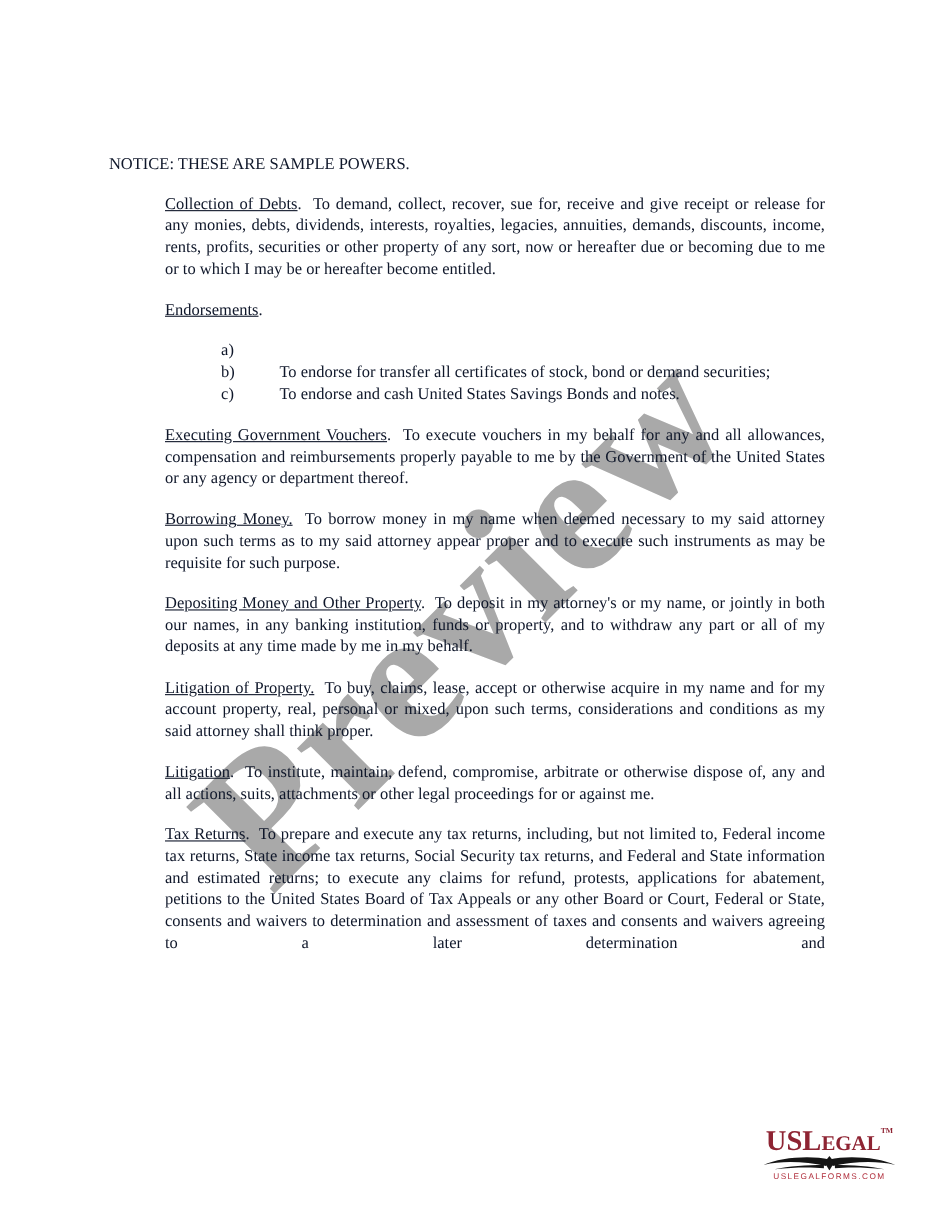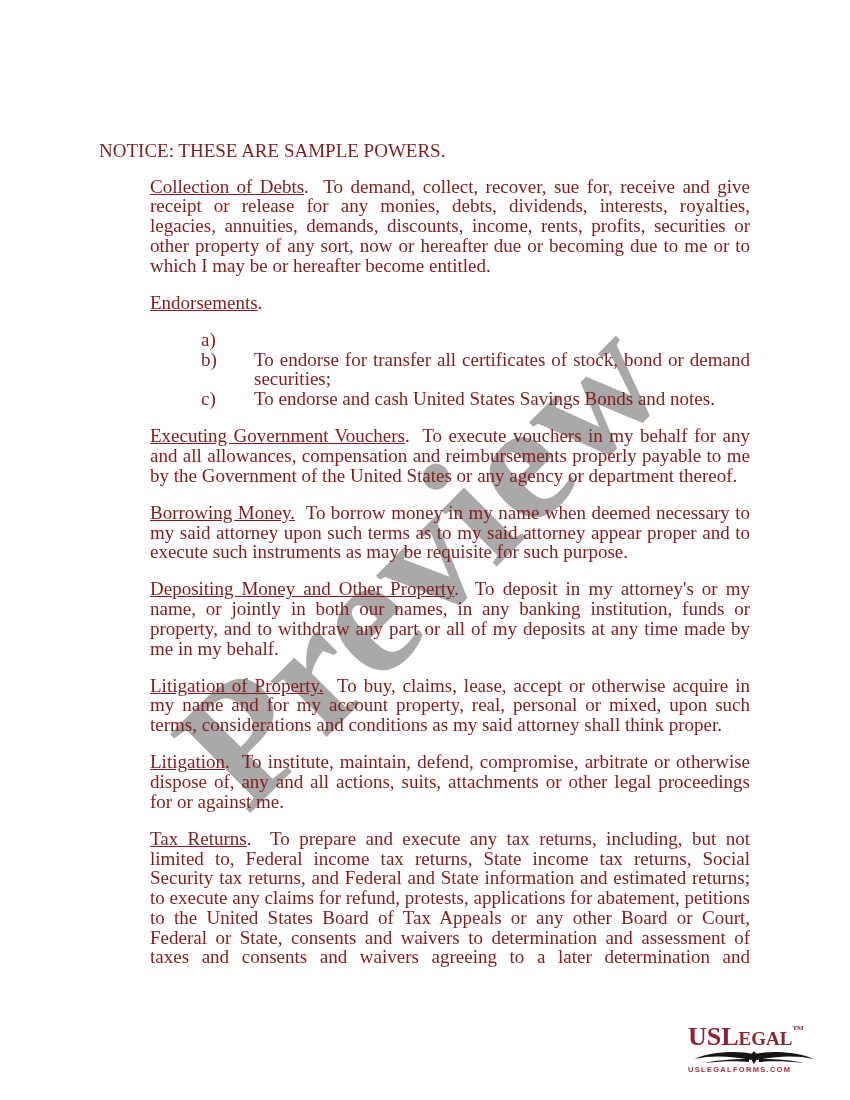--- a/index.html
+++ b/index.html
@@ -25,23 +25,23 @@
     white-space: nowrap;
     z-index: 1;
     user-select: none;
   }
 
   .content {
     position: absolute;
     left: 99px; top: 141px;
     width: 651px;
     z-index: 2;
-    font-size: 19px;
+    font-size: 15px;
     line-height: 19.7px;
-    color: #7f1d1d;
+    color: #0f172a;
   }
   .notice { margin: 0 0 16px 0; }
   .para {
     margin: 0 0 17.5px 51px;
     width: 600px;
     text-align: justify;
   }
   .para.justify-last { text-align-last: justify; }
   .h { text-decoration: underline; }
 
@@ -49,40 +49,41 @@
   .li { display: flex; }
   .li .lbl { flex: none; margin-left: 51px; width: 53px; }
   .li .txt { flex: 1; text-align: justify; }
 
   
   .logo {
     position: absolute;
     left: 688px; top: 1024px;
     width: 132px;
     z-index: 2;
+    text-align: center;
   }
   .wordmark {
     font-family: "Liberation Serif", serif;
     font-weight: bold;
     color: #8e2433;
     line-height: 1;
     white-space: nowrap;
   }
   .wordmark .big { font-size: 26px; }
   .wordmark .small { font-size: 19px; }
   .wordmark .tm {
     font-size: 7px;
     vertical-align: top;
     position: relative; top: 1px;
     letter-spacing: 0;
   }
   .wings { display: block; margin: 1px auto 1px auto; }
   .site {
     font-family: "Liberation Sans", sans-serif;
-    font-weight: bold;
+    font-weight: normal;
     font-size: 7.5px;
     letter-spacing: 1.3px;
     color: #b02e3c;
     white-space: nowrap;
   }
 </style>
 </head>
 <body>
 
 <div class="page">

